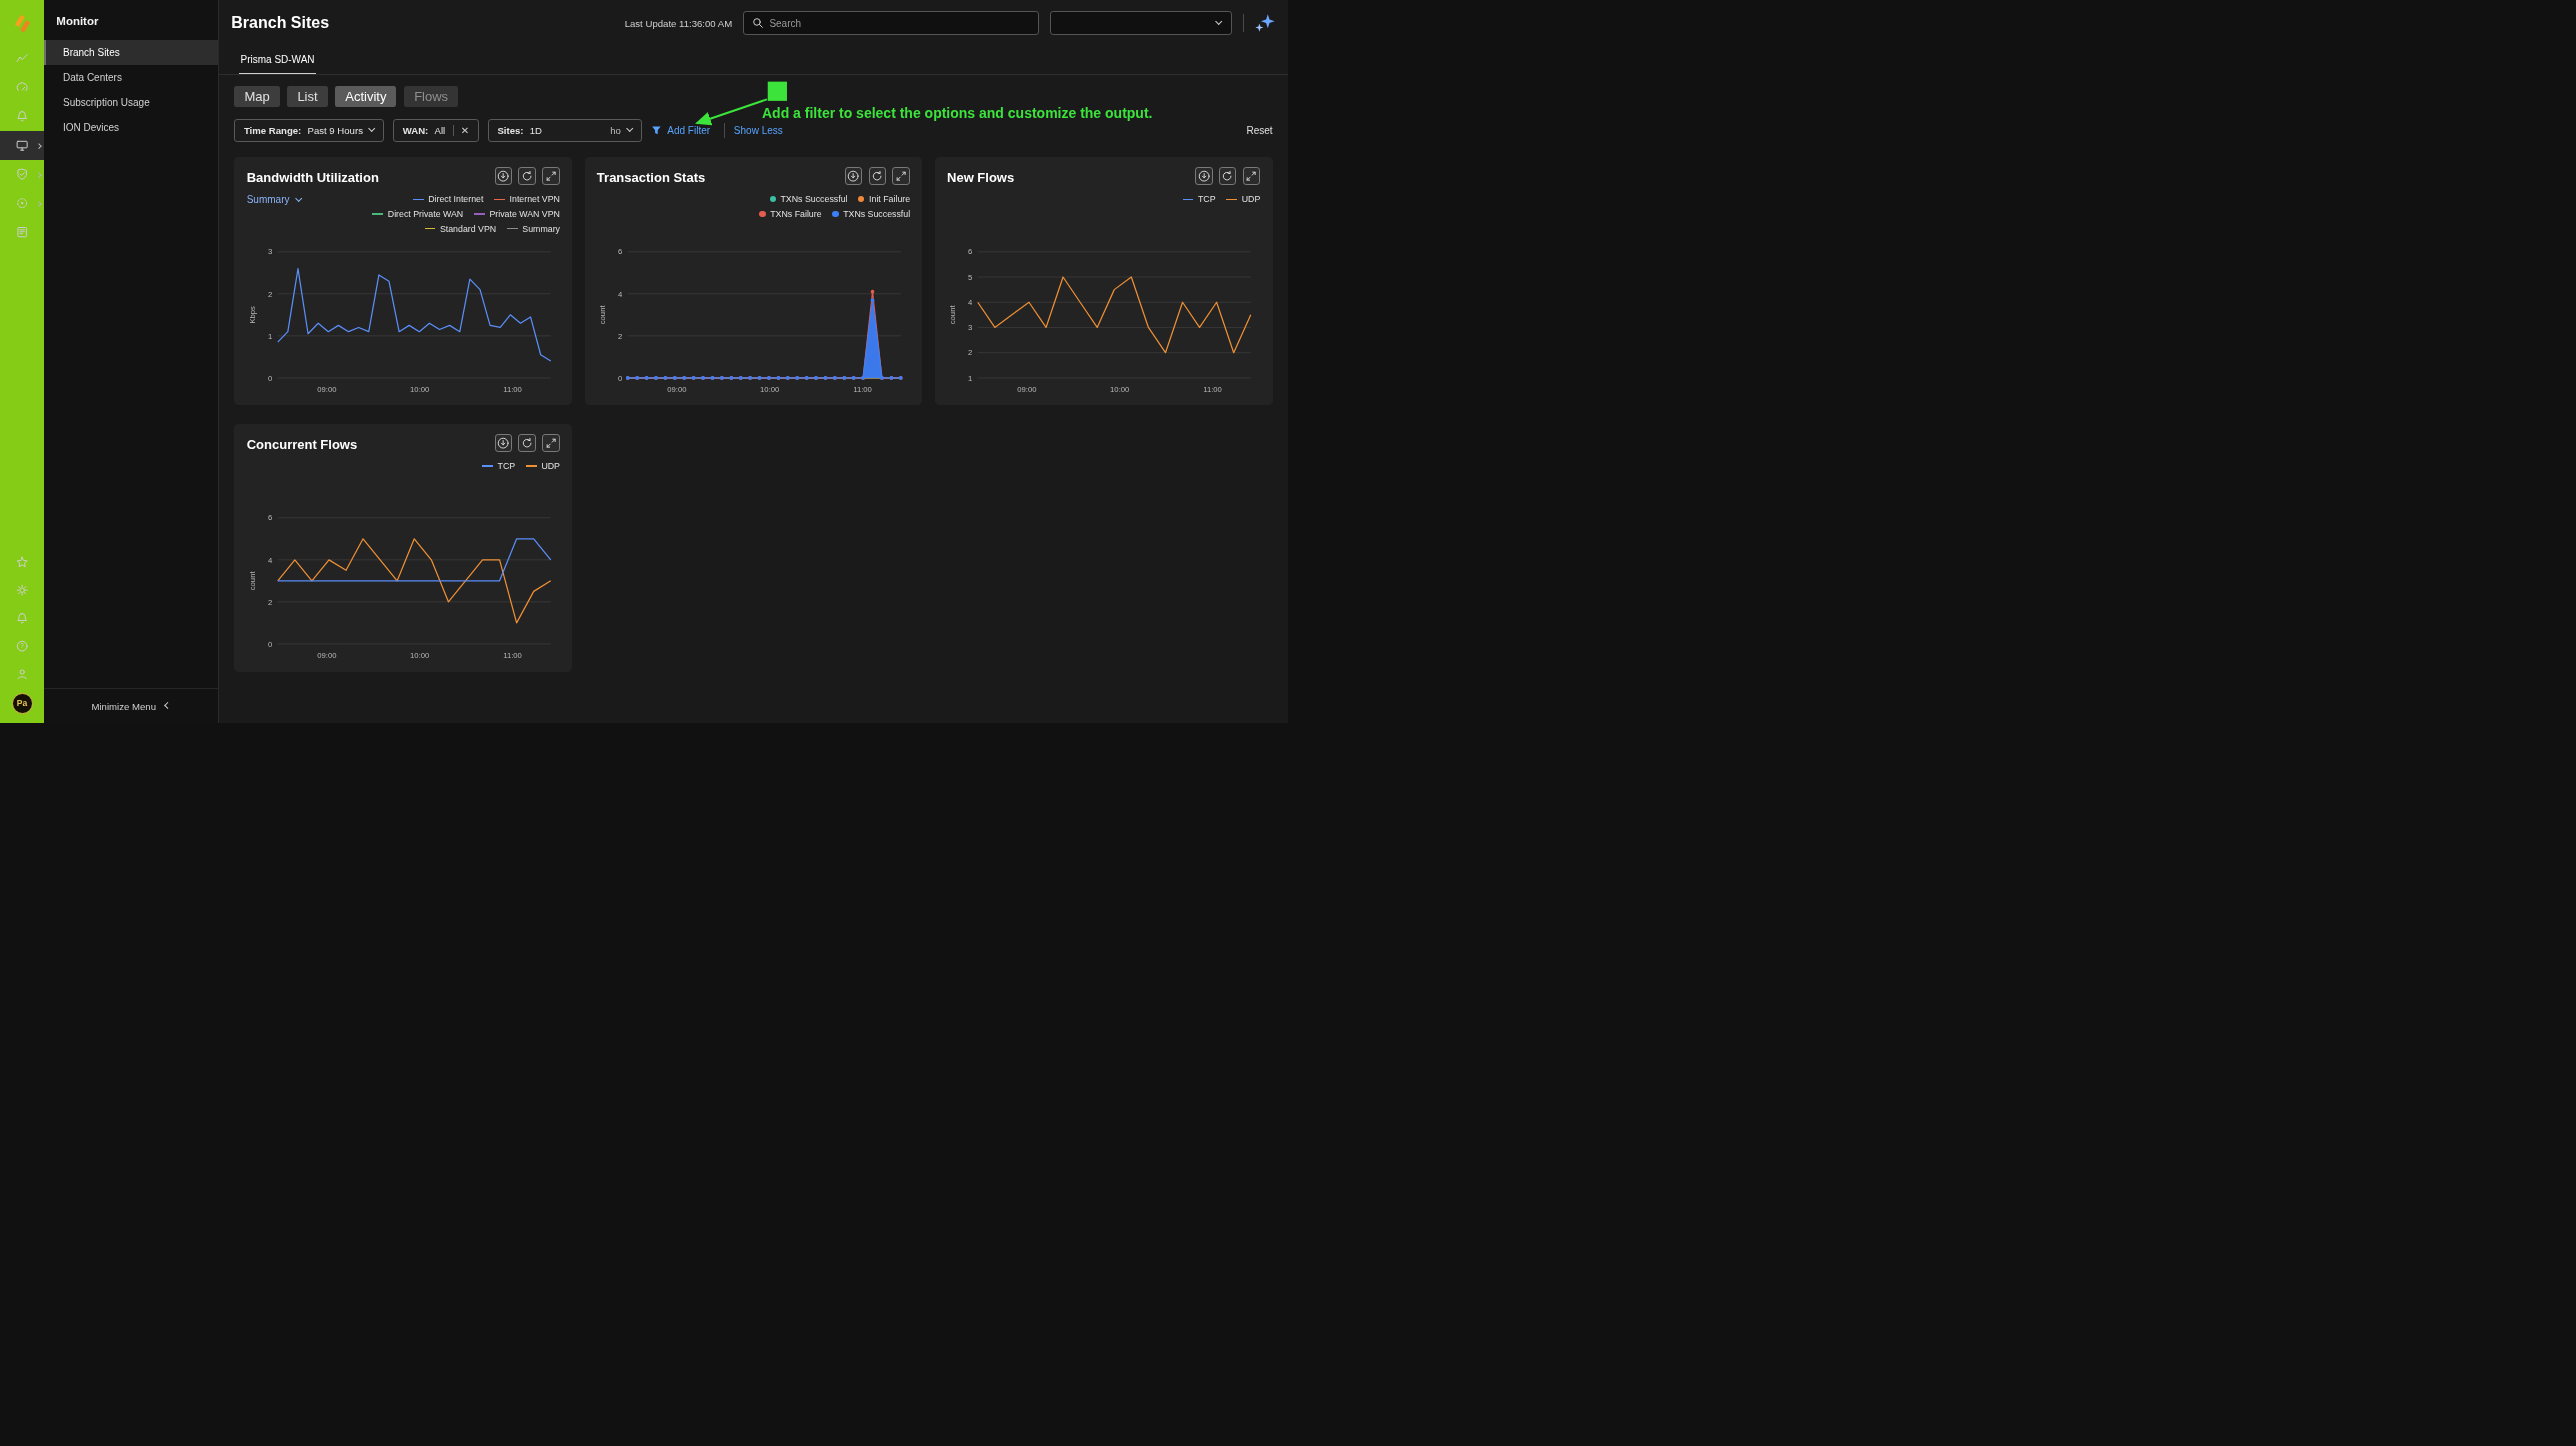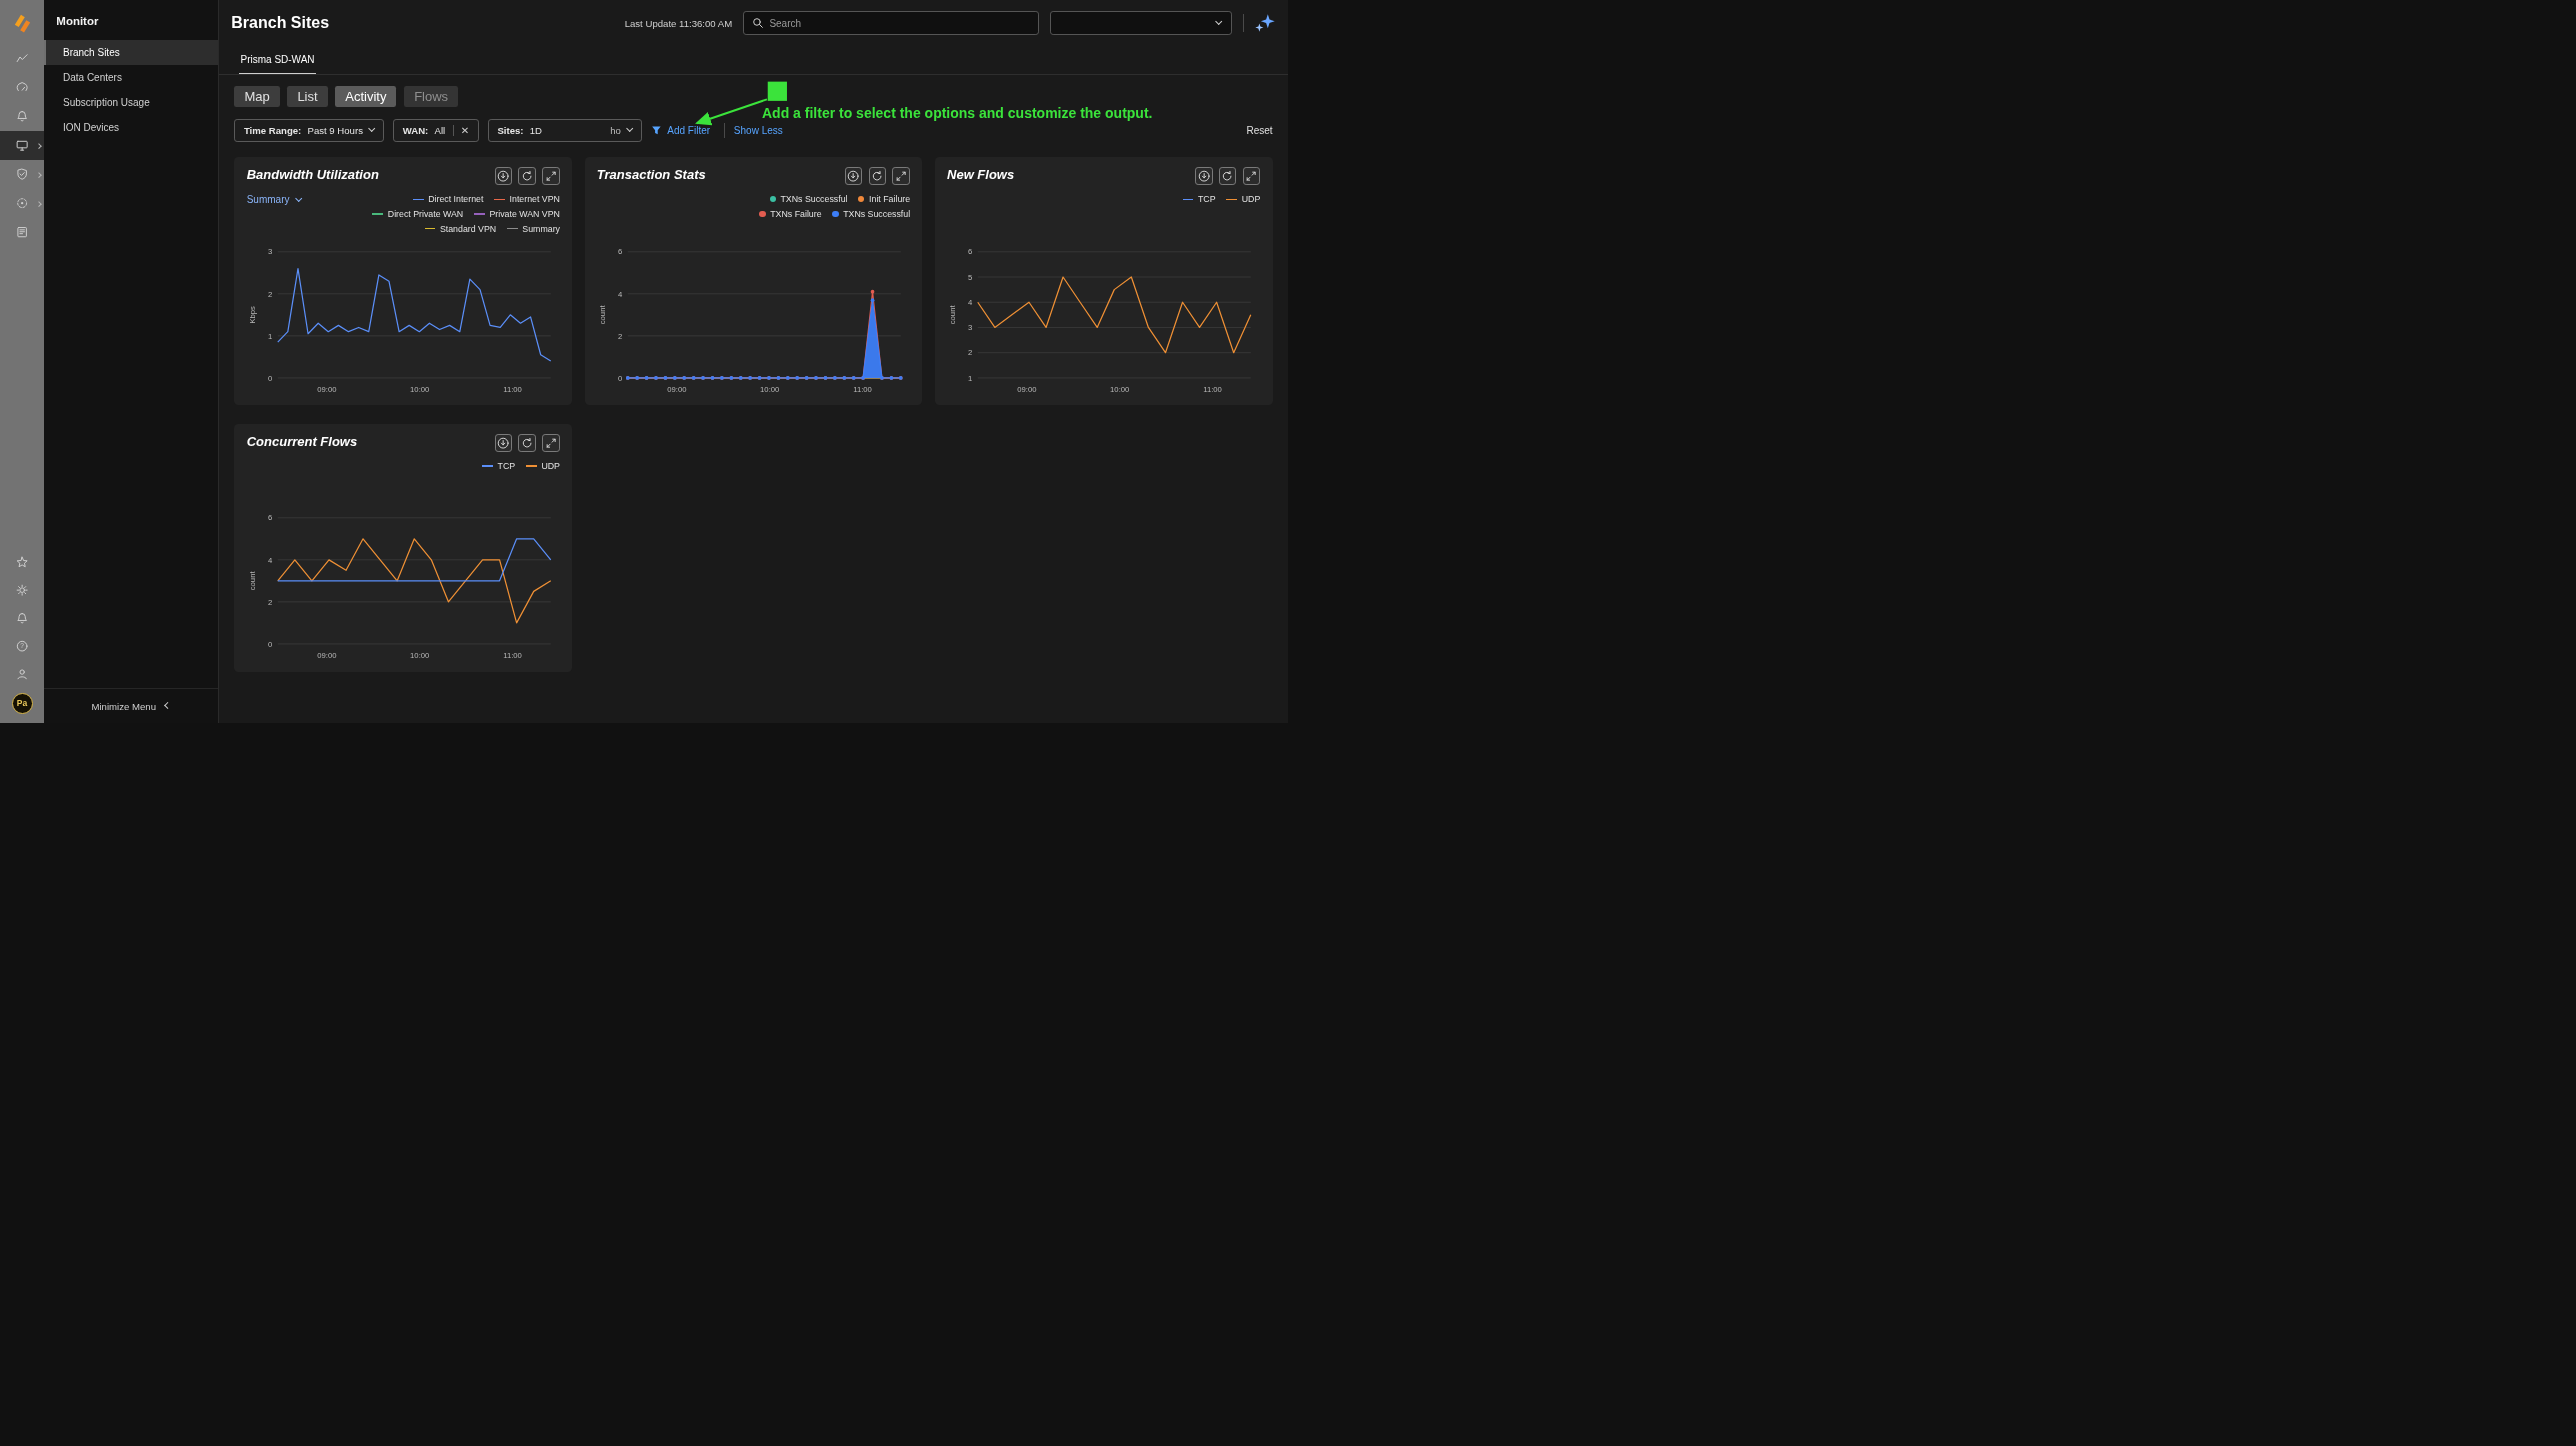--- a/index.html
+++ b/index.html
@@ -1,20 +1,20 @@
 <!DOCTYPE html>
 <html style="font-size:12.3px"><head>
 <meta charset="utf-8">
 <style>
   * { box-sizing: border-box; margin: 0; padding: 0; }
   html,body { width:1288px; height:723px; background:#111; font-family:"Liberation Sans",sans-serif; overflow:hidden; }
   .app { display:flex; width:1288px; height:723px; }
 
   
-  .rail { width:44px; background:#737373; display:flex; flex-direction:column; align-items:flex-end; flex-shrink:0; }
+  .rail { width:44px; background:#84cc16; display:flex; flex-direction:column; align-items:flex-end; flex-shrink:0; }
   .rail-logo { height:44px; width:100%; display:flex; align-items:center; justify-content:center; cursor:pointer; }
   .rail-item { position:relative; width:44px; height:29px; display:flex; align-items:center; justify-content:center; background:none; border:none; cursor:pointer; }
   .rail-item.selected { background:#2e2e2e; }
   .rail-item .exp { position:absolute; right:3.1px; top:50%; width:3.8px; height:3.8px; border-right:1px solid #b5b5b5; border-top:1px solid #b5b5b5; transform:translateY(-50%) rotate(45deg); }
   .rail-bottom { margin-top:auto; display:flex; flex-direction:column; align-items:center; padding-bottom:9.2px; }
   .rail-bottom .rail-item { height:28px; }
   .avatar { width:21px; height:21px; border-radius:50%; border:1.2px solid #d8b64a; color:#e9c85a; font-size:8.5px; font-weight:700; display:flex; align-items:center; justify-content:center; margin-top:4.6px; cursor:pointer; background:#151104; }
   .ric { stroke:#cfcfcf; fill:none; stroke-width:1.3; stroke-linecap:round; stroke-linejoin:round; }
 
   
@@ -52,21 +52,21 @@
   .chip b { font-weight:700; }
   .chip .x { border-left:0.8px solid #555; padding-left:7px; margin-left:1.5px; color:#cfcfcf; font-size:10px; }
   .chip.sites { width:154px; }
   .chip .muted { color:#bdbdbd; margin-left:auto; }
   .link { color:#57a4ff; font-size:10px; display:flex; gap:5.4px; align-items:center; cursor:pointer; background:none; border:none; }
   .fdiv { width:0.8px; height:15.4px; background:#4a4a4a; margin-left:4.6px; }
   .reset { margin-left:auto; color:#e0e0e0; font-size:10px; cursor:pointer; }
 
   .grid { display:grid; grid-template-columns:repeat(3,1fr); gap:18.5px 12.3px; padding:15.4px 15.4px 0; }
   .card { background:#232323; border-radius:4.6px; height:248px; padding:10px 12.3px 7.7px; display:flex; flex-direction:column; }
-  .card-head { display:flex; align-items:flex-start;font-style:italic; }
+  .card-head { display:flex; align-items:flex-end; }
   .card-title { font-size:13px; font-weight:700; color:#fff; }
   .actions { margin-left:auto; display:flex; gap:6.2px; }
   .abtn { width:17.7px; height:17.7px; border:0.8px solid #7a7a7a; background:#2b2b2b; border-radius:3.1px; display:flex; align-items:center; justify-content:center; cursor:pointer; padding:0; }
   .aic { stroke:#e2e2e2; fill:none; stroke-width:1.2; stroke-linecap:round; stroke-linejoin:round; }
   .legend-row { display:flex; margin-top:9.2px; align-items:flex-start; min-height:10.8px; }
   .selector { display:flex; gap:7px; align-items:center; color:#8ab4f8; font-size:10px; cursor:pointer; }
   .selector .chev { border-color:#8ab4f8; }
   .legend { margin-left:auto; display:flex; flex-wrap:wrap; justify-content:flex-end; gap:4.6px 10.8px; font-size:8.8px; color:#e3e3e3; }
   .legend.w270 { max-width:208px; }
   .legend.w230 { max-width:177px; }

